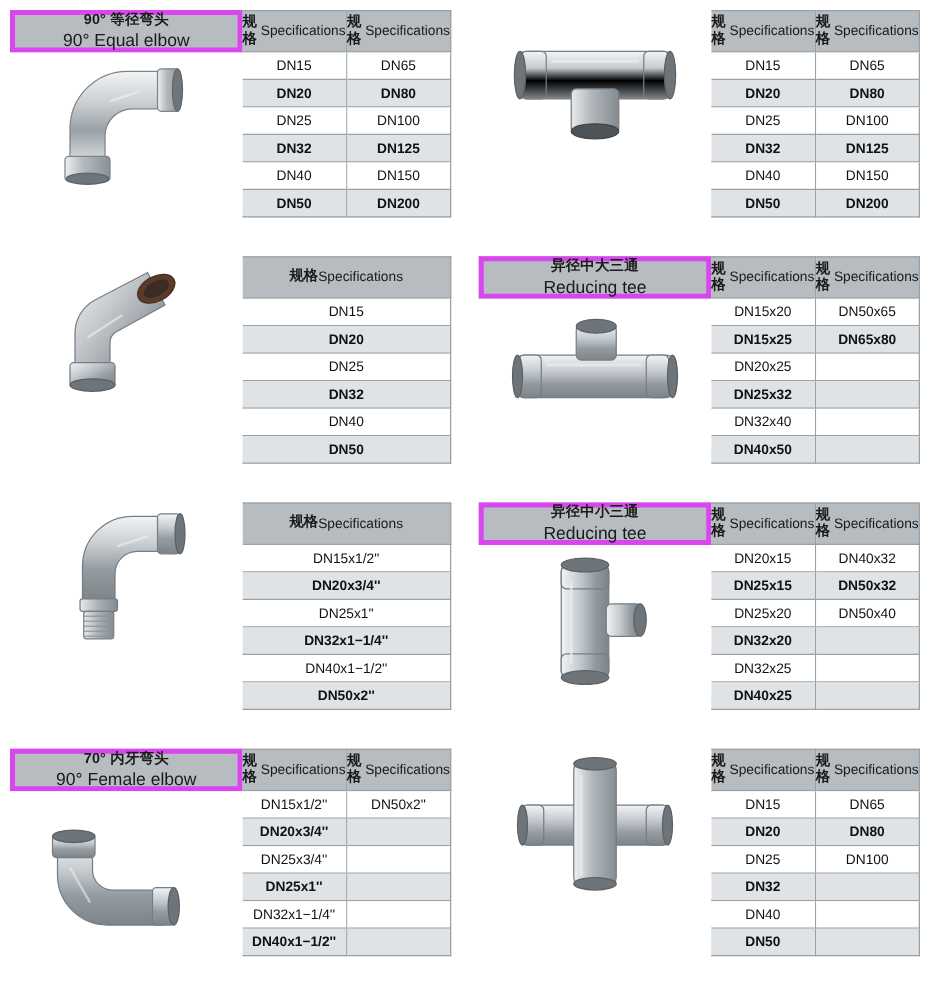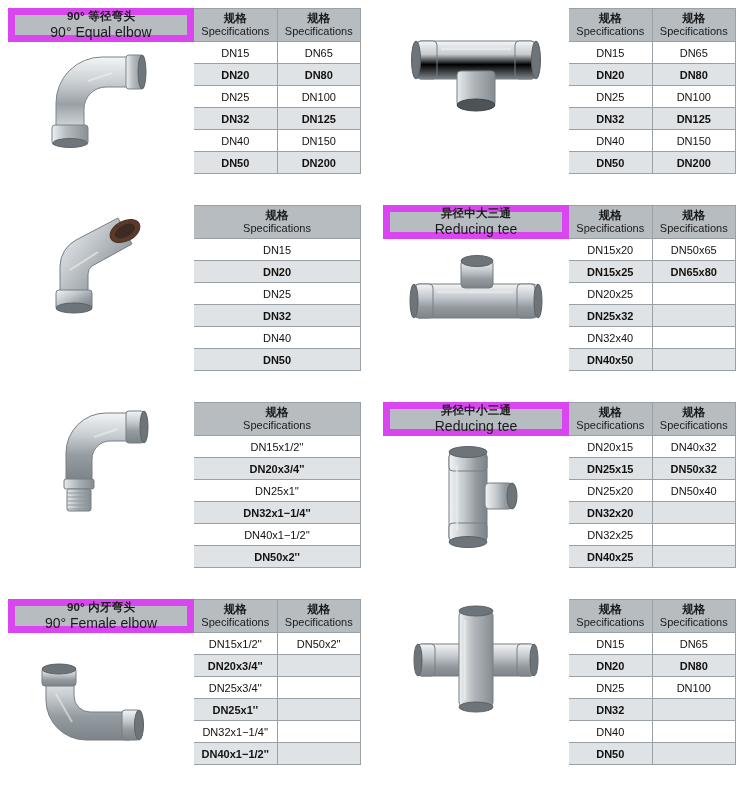--- a/index.html
+++ b/index.html
@@ -29,21 +29,21 @@
     flex-direction: row;
     align-items: flex-start;
     width: 100%;
   }
   .imgcol {
     width: 186px;
     flex: 0 0 186px;
   }
   .titlebar {
     background: #b6bcc0;
-    border: 7px solid #d946ef;
+    border: 4px solid #d946ef;
     height: 34px;
     display: flex;
     flex-direction: column;
     align-items: center;
     justify-content: center;
     line-height: 1.15;
   }
   .titlebar .cn {
     font-size: 11.5px;
     color: #1a1a1a;
@@ -71,21 +71,21 @@
     flex: 1 1 0;
     display: flex;
     flex-direction: column;
   }
   .spechead {
     background: #b6bcc0;
     border: 1px solid #9aa1a6;
     border-left: none;
     height: 34px;
     display: flex;
-    flex-direction: column;
+    flex-direction: row;
     align-items: center;
     justify-content: center;
     line-height: 1.15;
   }
   .spechead .cn { font-size: 11.5px; color: #1a1a1a; font-weight: bold; }
   .spechead .en { font-size: 11px; color: #1a1a1a; }
   .speccell {
     height: 22px;
     border: 1px solid #9aa1a6;
     border-top: none;
@@ -429,21 +429,21 @@
             <div class="speccell alt empty"></div>
           </div>
         </div>
       </div>
     </div>
 
     <div class="cell">
       <div class="block">
         <div class="imgcol">
           <div class="titlebar">
-            <div class="cn">90°  内牙弯头</div>
+            <div class="cn">70°  内牙弯头</div>
             <div class="en">90°  Female elbow</div>
           </div>
           <div class="imgbox">
             <svg class="fitting" width="150" height="110" viewBox="0 0 150 110">
               <defs>
                 <linearGradient id="g7" x1="0" y1="0" x2="0" y2="1">
                   <stop offset="0%" stop-color="#f3f4f5"></stop>
                   <stop offset="35%" stop-color="#c7ccd0"></stop>
                   <stop offset="65%" stop-color="#959ca1"></stop>
                   <stop offset="100%" stop-color="#7d8489"></stop>

